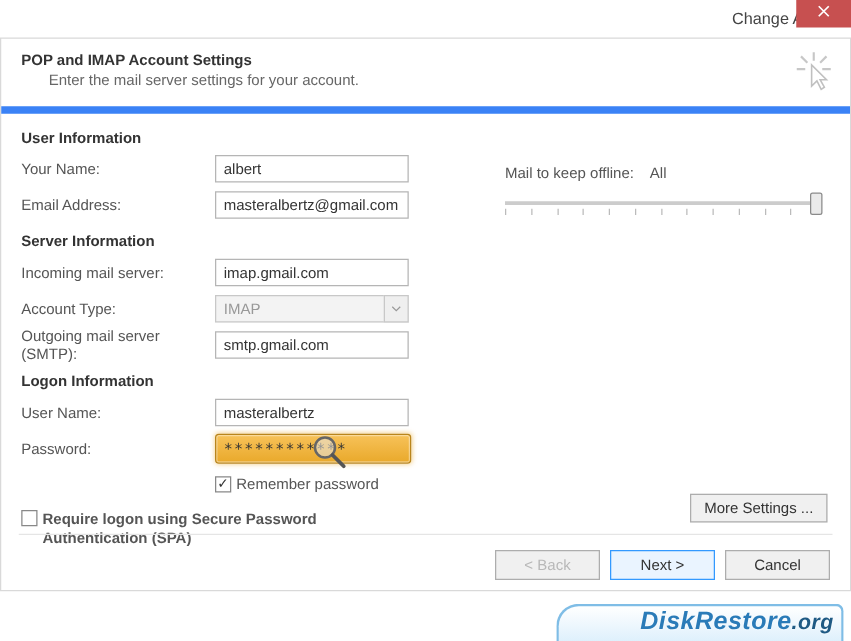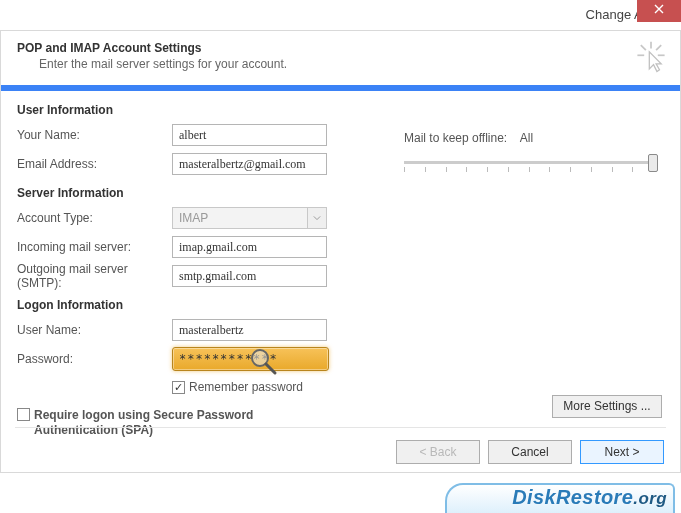--- a/index.html
+++ b/index.html
@@ -67,21 +67,20 @@
   .lbl { width:155px; color:#555; font-size:12px;}
   .fld {
     width:155px; height:22px;
     border:1px solid #b5b5b5;
     padding-left:6px;
     font-size:12px;
     line-height:20px;
     color:#333;
     background:#fff;
     outline:none;
-    font-family:Liberation Serif, serif;
   }
   .combo-wrap { width:155px; height:22px; position:relative; }
   .combo-input {
     width:100%; height:22px;
     border:1px solid #c8c8c8;
     background:#f3f3f3;
     color:#999;
     padding-left:6px;
     line-height:20px;
     font-size:12px;
@@ -255,35 +254,35 @@
           <input class="fld" value="albert" style="">
         </div>
         <div class="row">
           <div class="lbl">Email Address:</div>
           <input class="fld" value="masteralbertz@gmail.com" style="">
         </div>
 
         <div class="section-head">Server Information</div>
 
         <div class="row">
+          <div class="lbl">Incoming mail server:</div>
+          <input class="fld" value="imap.gmail.com" style="">
+        </div>
+        <div class="row">
           <div class="lbl">Account Type:</div>
           <div class="combo-wrap">
             <div class="combo-input">IMAP</div>
             <div class="combo-btn">
               <svg viewBox="0 0 10 10">
                   <path d="M1 3 L5 7 L9 3" stroke="#999" fill="none" stroke-width="1.2"></path>
                 </svg>
             </div>
           </div>
         </div>
         <div class="row">
-          <div class="lbl">Incoming mail server:</div>
-          <input class="fld" value="imap.gmail.com" style="">
-        </div>
-        <div class="row">
           <div class="lbl">Outgoing mail server (SMTP):</div>
           <input class="fld" value="smtp.gmail.com" style="">
         </div>
 
         <div class="section-head">Logon Information</div>
 
         <div class="row">
           <div class="lbl">User Name:</div>
           <input class="fld" value="masteralbertz" style="">
         </div>
@@ -337,22 +336,22 @@
       </div>
 
     </div>
 
     <div class="more-btn">More Settings ...</div>
 
     <div class="sep-line"></div>
 
     <div class="footer-btns">
       <div class="btn disabled">&lt; Back</div>
+      <div class="btn primary">Next &gt;</div>
       <div class="btn">Cancel</div>
-      <div class="btn primary">Next &gt;</div>
     </div>
 
   </div>
 
   <div class="watermark-pill"></div>
   <div class="watermark">
     <span>DiskRestore</span><span class="org">.org</span>
   </div>
 
 </div>

